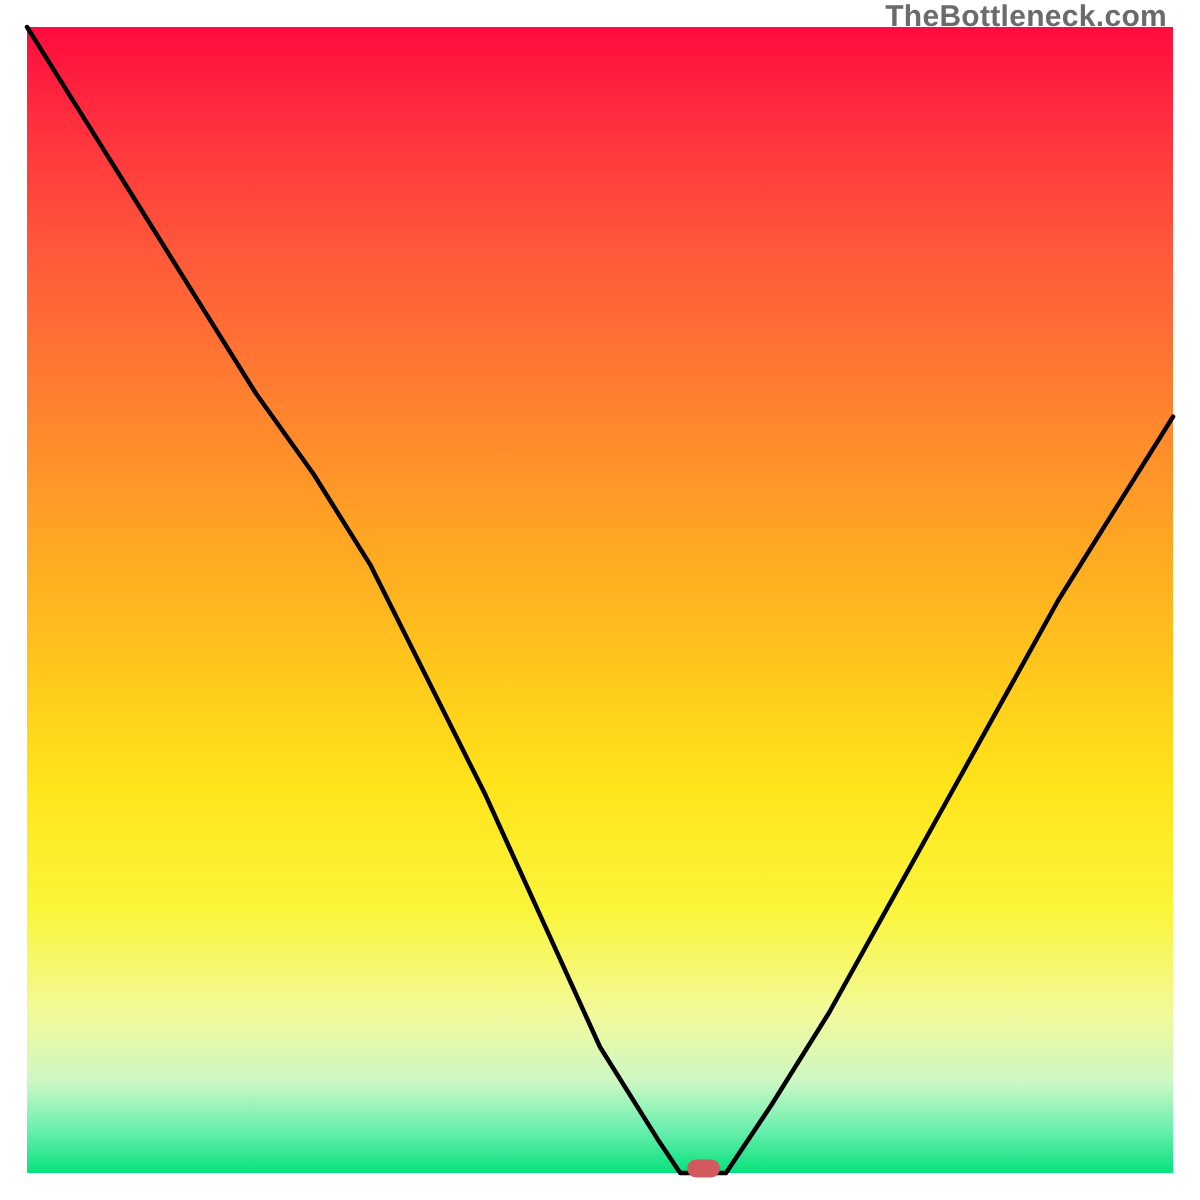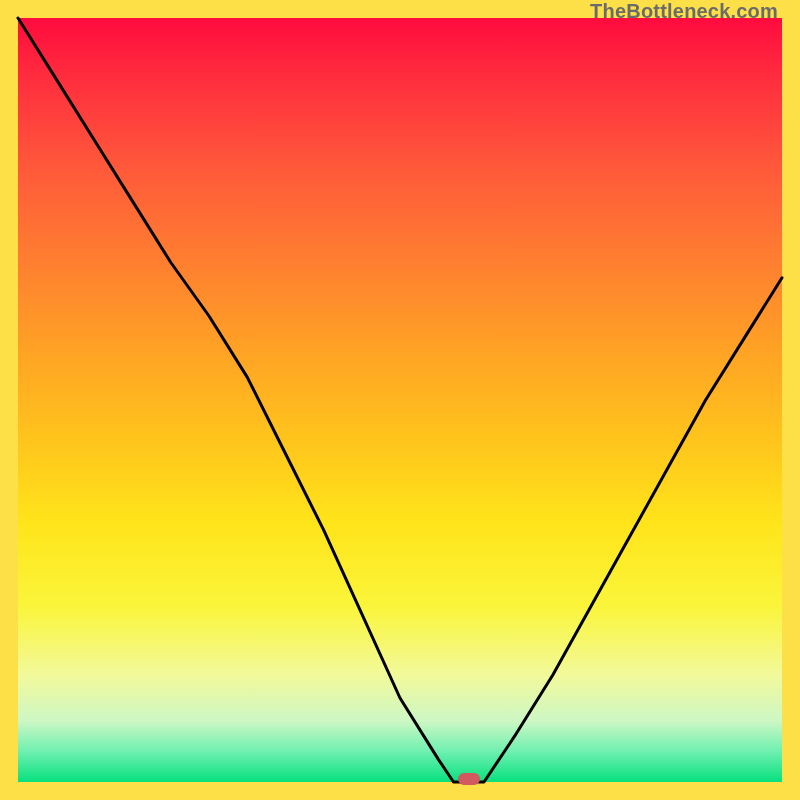--- a/index.html
+++ b/index.html
@@ -7,21 +7,21 @@
     padding: 0;
     width: 800px;
     height: 800px;
     background: #000;
     overflow: hidden;
   }
   .frame {
     position: relative;
     width: 800px;
     height: 800px;
-    background: #fde047;
+    background: #ffffff;
     text-decoration: underline;
   }
   .plot-area {
     position: absolute;
     left: 18px;
     top: 18px;
     width: 764px;
     height: 764px;
     
     background: linear-gradient(to bottom,

